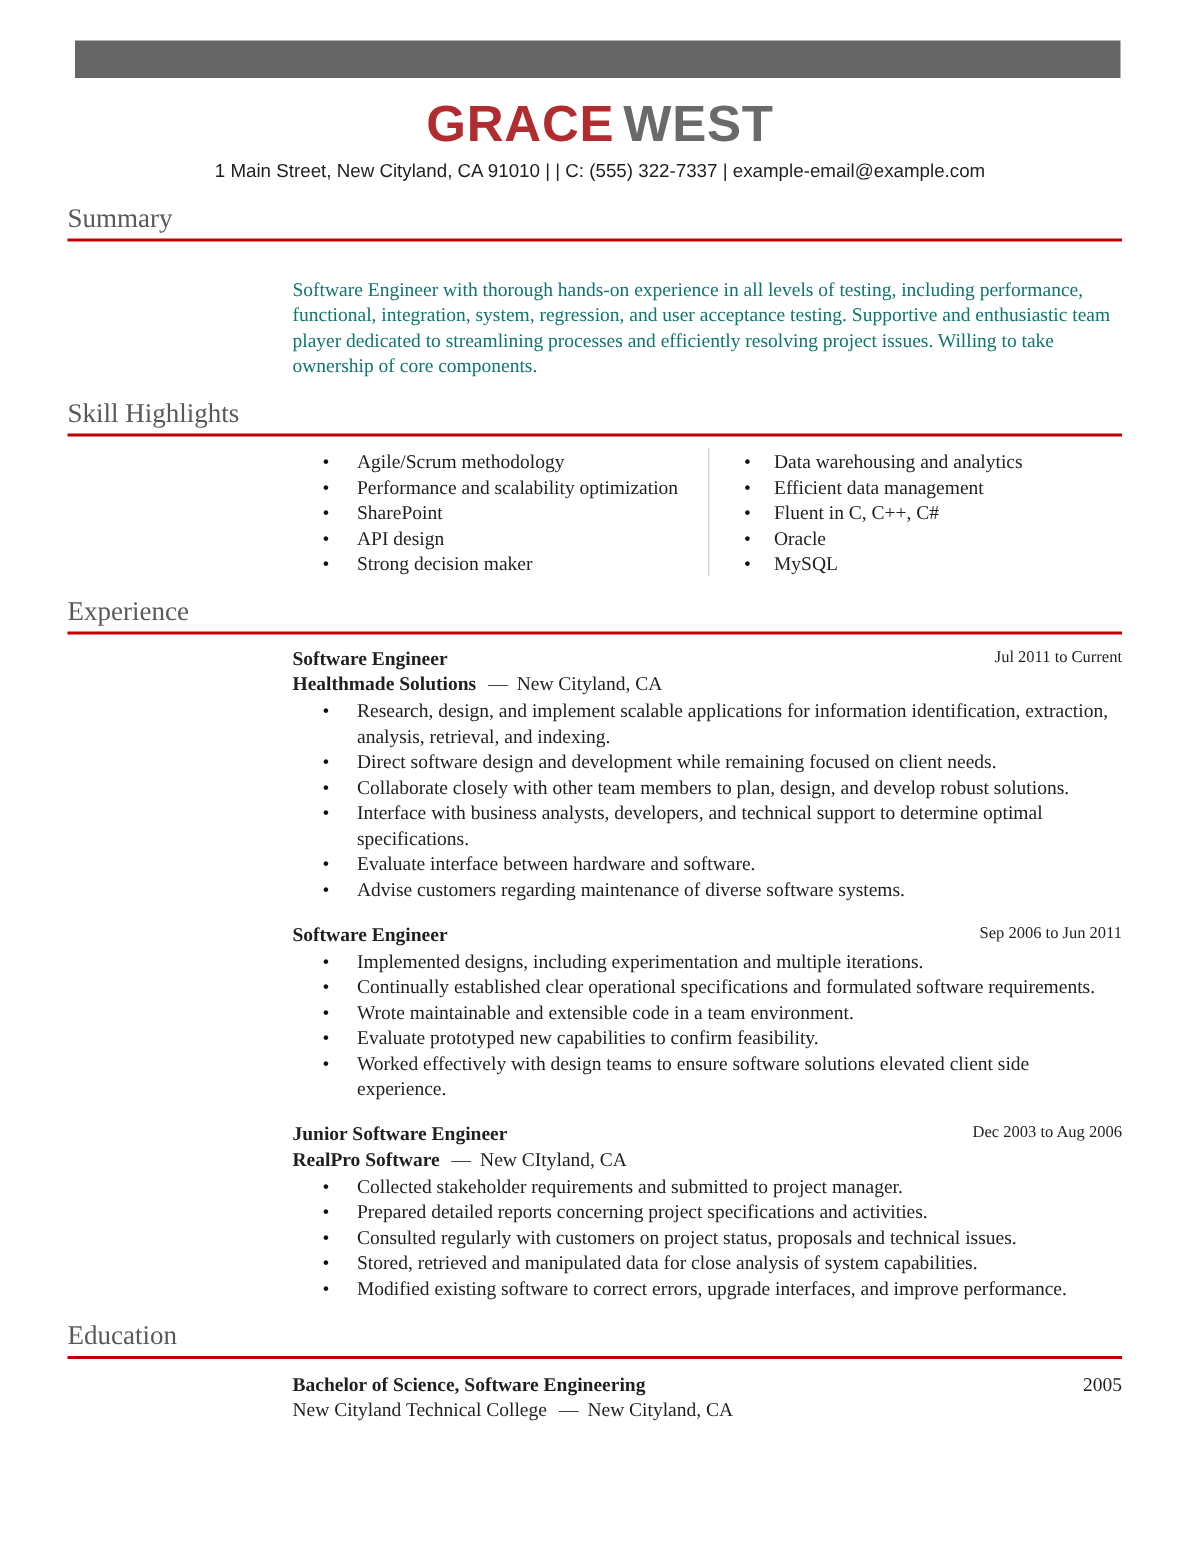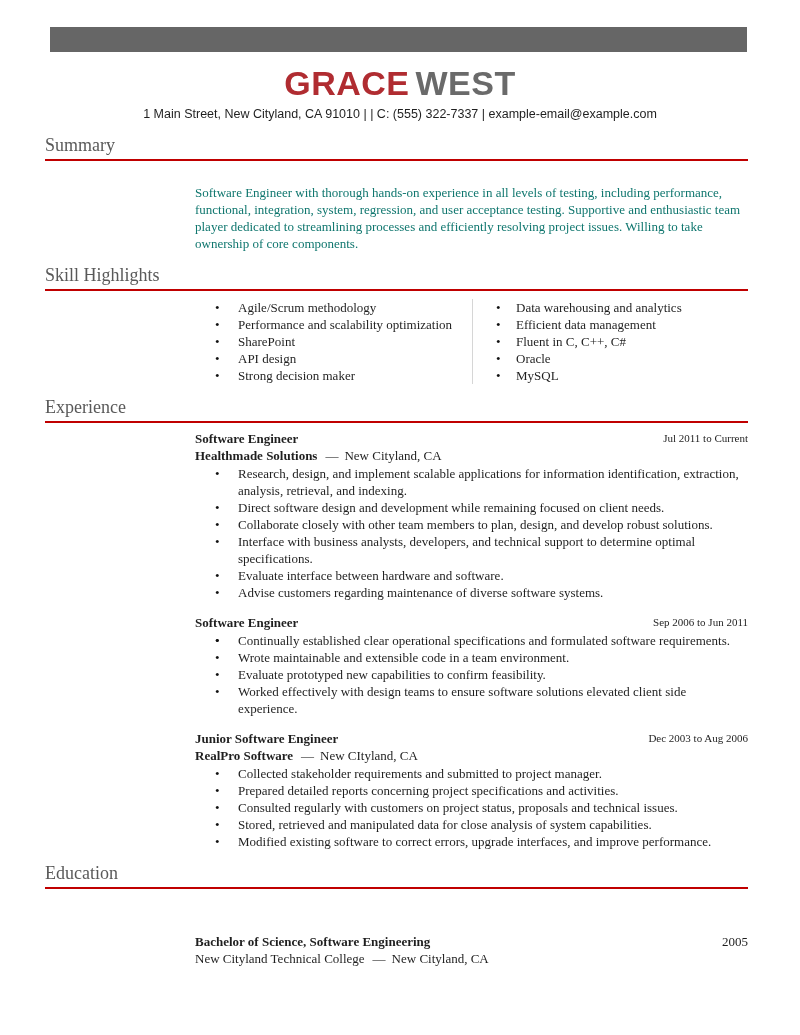--- a/index.html
+++ b/index.html
@@ -70,21 +70,21 @@
   .job-dates { font-size: 11px; line-height: 17px; }
   .company-line { font-size: 13px; line-height: 17px; }
   .company-name { font-weight: bold; }
   .dash-sep { margin: 0 6px 0 8px; color: #333; }
   .job-bullets { list-style: none; margin-top: 1px; }
 
   
   .edu-body { margin-top: 8px; }
   .edu-header { display: flex; justify-content: space-between; align-items: baseline; }
   .edu-degree { font-size: 13px; font-weight: bold; line-height: 17px; }
-  .edu-year { font-size: 13px; line-height: 17px; margin-top: 36px; }
+  .edu-year { font-size: 13px; line-height: 17px; }
   .edu-school-line { font-size: 13px; line-height: 17px; }
 </style>
 </head>
 <body style="--bar-gray: #666666; --name-red: #b02c31; --name-gray: #6a6a6a; --heading-gray: #595959; --rule-red: #c00000; --text: #1f1f1f;">
 
 <div class="page">
 
   <div class="top-bar"></div>
 
   <div class="header">
@@ -140,21 +140,21 @@
               <li class="bullet-item"><span class="bullet-glyph">•</span><span>Evaluate interface between hardware and software.</span></li>
               <li class="bullet-item"><span class="bullet-glyph">•</span><span>Advise customers regarding maintenance of diverse software systems.</span></li>
             </ul>
           </div>
           <div class="job">
             <div class="job-header">
               <span class="job-title">Software Engineer</span>
               <span class="job-dates">Sep 2006 to Jun 2011</span>
             </div>
             <ul class="job-bullets">
-              <li class="bullet-item"><span class="bullet-glyph">•</span></li>
+              <li class="bullet-item"><span class="bullet-glyph">•</span><span>Implemented designs, including experimentation and multiple iterations.</span></li>
               <li class="bullet-item"><span class="bullet-glyph">•</span><span>Continually established clear operational specifications and formulated software requirements.</span></li>
               <li class="bullet-item"><span class="bullet-glyph">•</span><span>Wrote maintainable and extensible code in a team environment.</span></li>
               <li class="bullet-item"><span class="bullet-glyph">•</span><span>Evaluate prototyped new capabilities to confirm feasibility.</span></li>
               <li class="bullet-item"><span class="bullet-glyph">•</span><span>Worked effectively with design teams to ensure software solutions elevated client side experience.</span></li>
             </ul>
           </div>
           <div class="job">
             <div class="job-header">
               <span class="job-title">Junior Software Engineer</span>
               <span class="job-dates">Dec 2003 to Aug 2006</span>

